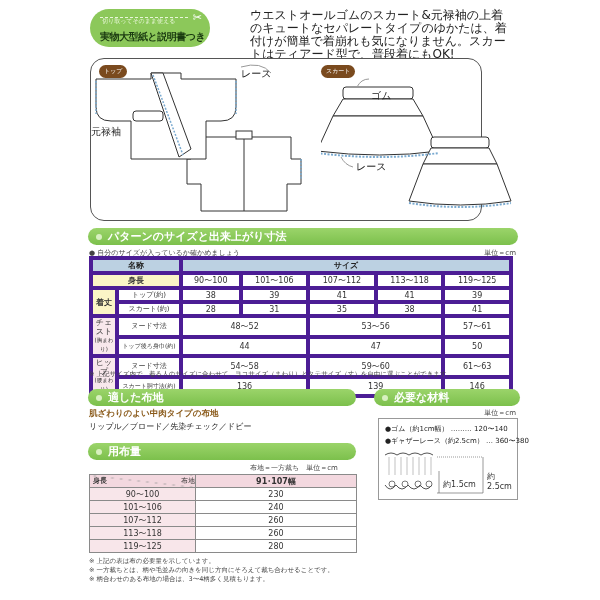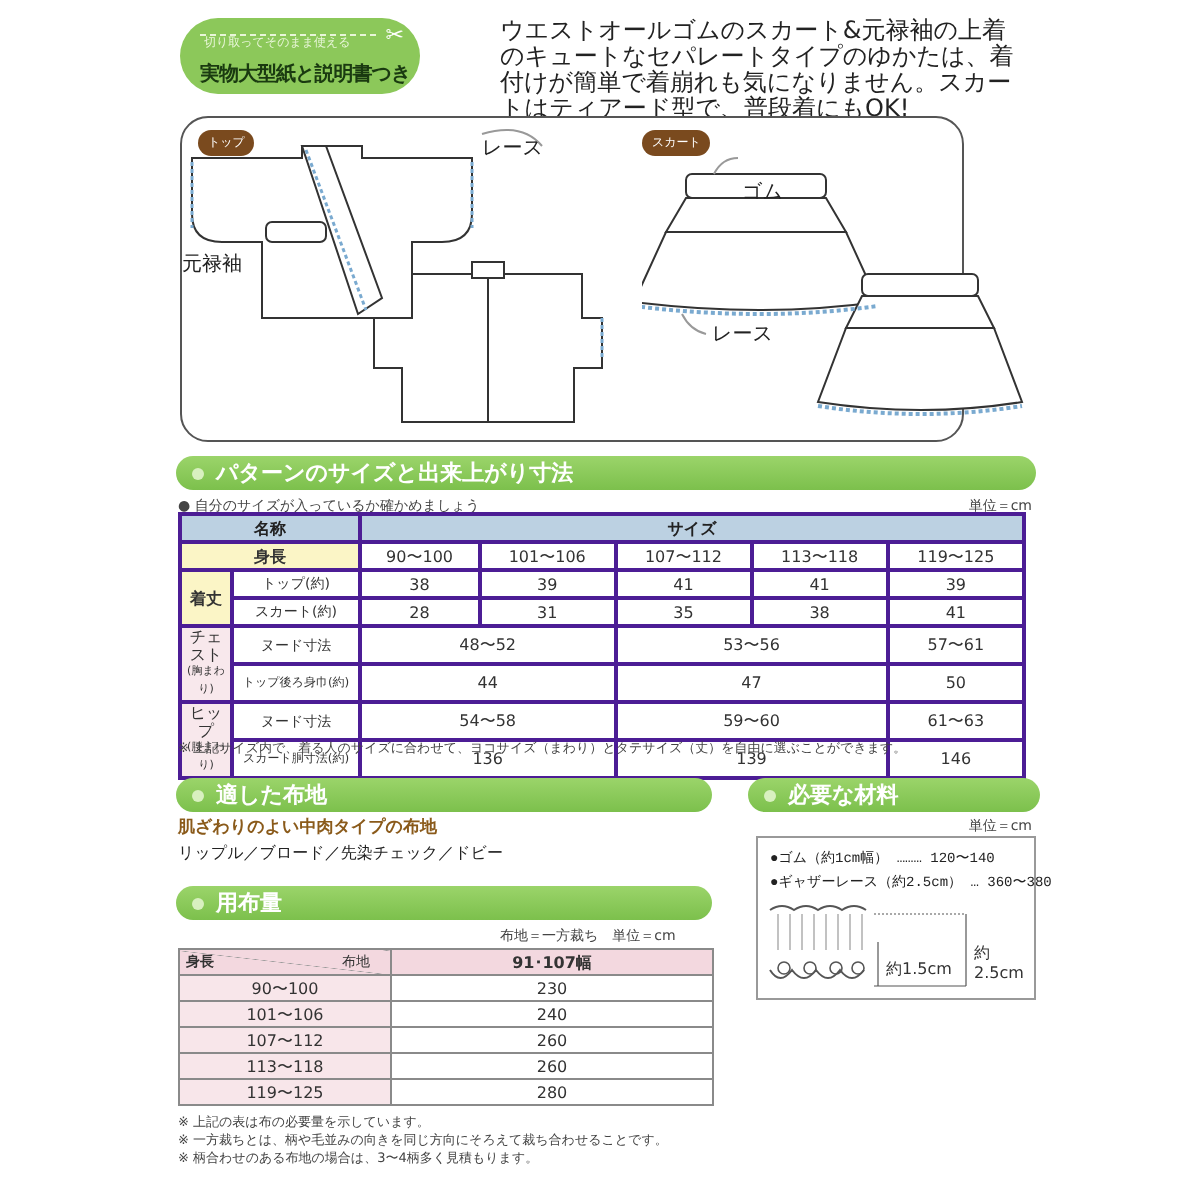--- a/index.html
+++ b/index.html
@@ -22,40 +22,40 @@
   
   .bar { background: linear-gradient(#9bd46a, #7cc04c); border-radius: 9px; height: 17px; color: #fff; font-weight: bold; font-size: 11px; padding-left: 8px; line-height: 17px; }
   .bar .dot { display: inline-block; width: 6px; height: 6px; border-radius: 50%; background: #d8f0c0; margin-right: 6px; vertical-align: middle; }
 
   .note { font-size: 7px; color: #444; }
   .unit { font-size: 7px; color: #444; }
 
   
   table { border-collapse: collapse; }
   .size-table { left: 89px; top: 256px; width: 424px; font-size: 8px; }
-  .size-table td, .size-table th { border: 2px solid #4c1d95; text-align: center; height: 14px; padding: 0; }
+  .size-table td, .size-table th { border: 4px solid #4c1d95; text-align: center; height: 14px; padding: 0; }
   .size-table th { background: #bcd1e2; font-weight: bold; color: #222; }
   .size-table .yellow { background: #fbf5c6; font-weight: bold; }
   .size-table .pink { background: #f8e8ec; }
   .size-table .sub { font-size: 7px; }
   .size-table .lbl2 { line-height: 9px; font-size: 8px; }
   .size-table .lbl2 small { font-size: 5.5px; display: block; }
 
   
   .yard-table { left: 89px; top: 474px; width: 268px; font-size: 8px; }
   .yard-table td, .yard-table th { border: 1px solid #8a8a8a; text-align: center; height: 13px; padding: 0; }
   .yard-table .hdr { background: #f3d8df; font-weight: bold; }
   .yard-table .pink { background: #f8e6ea; }
   .diag { position: relative; background: linear-gradient(to top right, #f3d8df 49%, #999 50%, #f3d8df 51%); }
   .diag .l { position: absolute; left: 3px; bottom: 1px; font-size: 7px; font-weight: bold; }
-  .diag .r { position: absolute; right: 10px; top: 1px; font-size: 7px; }
+  .diag .r { position: absolute; right: 0; top: 1px; font-size: 7px; }
 
   
   .mat-box { left: 378px; top: 418px; width: 140px; height: 82px; border: 1px solid #999; background: #fff; }
-  .mat-line { position: absolute; left: 6px; font-size: 7px; color: #222; white-space: nowrap; font-family: Liberation Mono, monospace; }
+  .mat-line { position: absolute; left: 6px; font-size: 7px; color: #222; white-space: nowrap; }
 </style>
 </head>
 <body>
 
 <div class="abs badge">
   <div class="dash"></div>
   <span class="small">切り取ってそのまま使える</span>
   <span class="scissors">✂</span>
   <span class="big">実物大型紙と説明書つき</span>
 </div>

